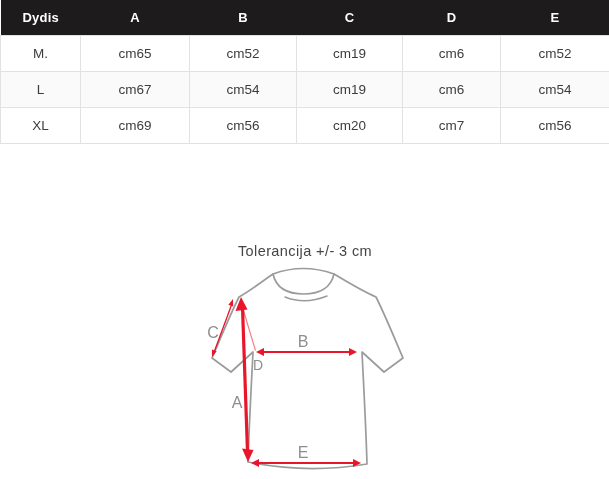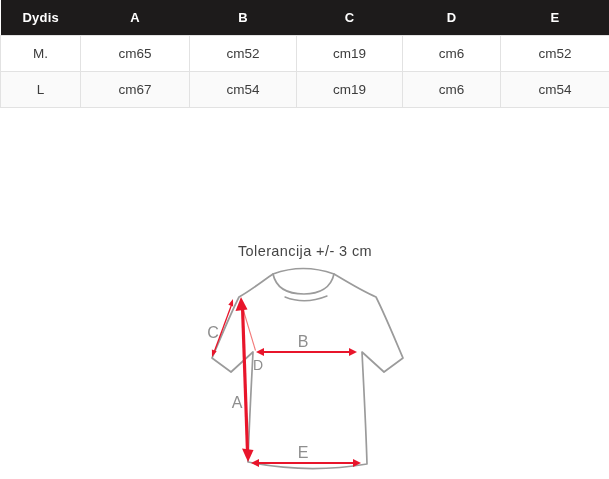--- a/index.html
+++ b/index.html
@@ -130,20 +130,28 @@
         <td>cm52</td>
       </tr>
       <tr>
         <td>L</td>
         <td>cm67</td>
         <td>cm54</td>
         <td>cm19</td>
         <td>cm6</td>
         <td>cm54</td>
       </tr>
+      <tr>
+        <td>XL</td>
+        <td>cm69</td>
+        <td>cm56</td>
+        <td>cm20</td>
+        <td>cm7</td>
+        <td>cm56</td>
+      </tr>
     </tbody>
   </table>
 
   <svg class="diagram" width="609" height="479" viewBox="0 0 609 479">
 
     <text class="tolerance-note" x="305" y="256" text-anchor="middle">Tolerancija +/- 3 cm</text>
 
     <g>
       <path class="shirt" d="M 212,358
         L 231,372

